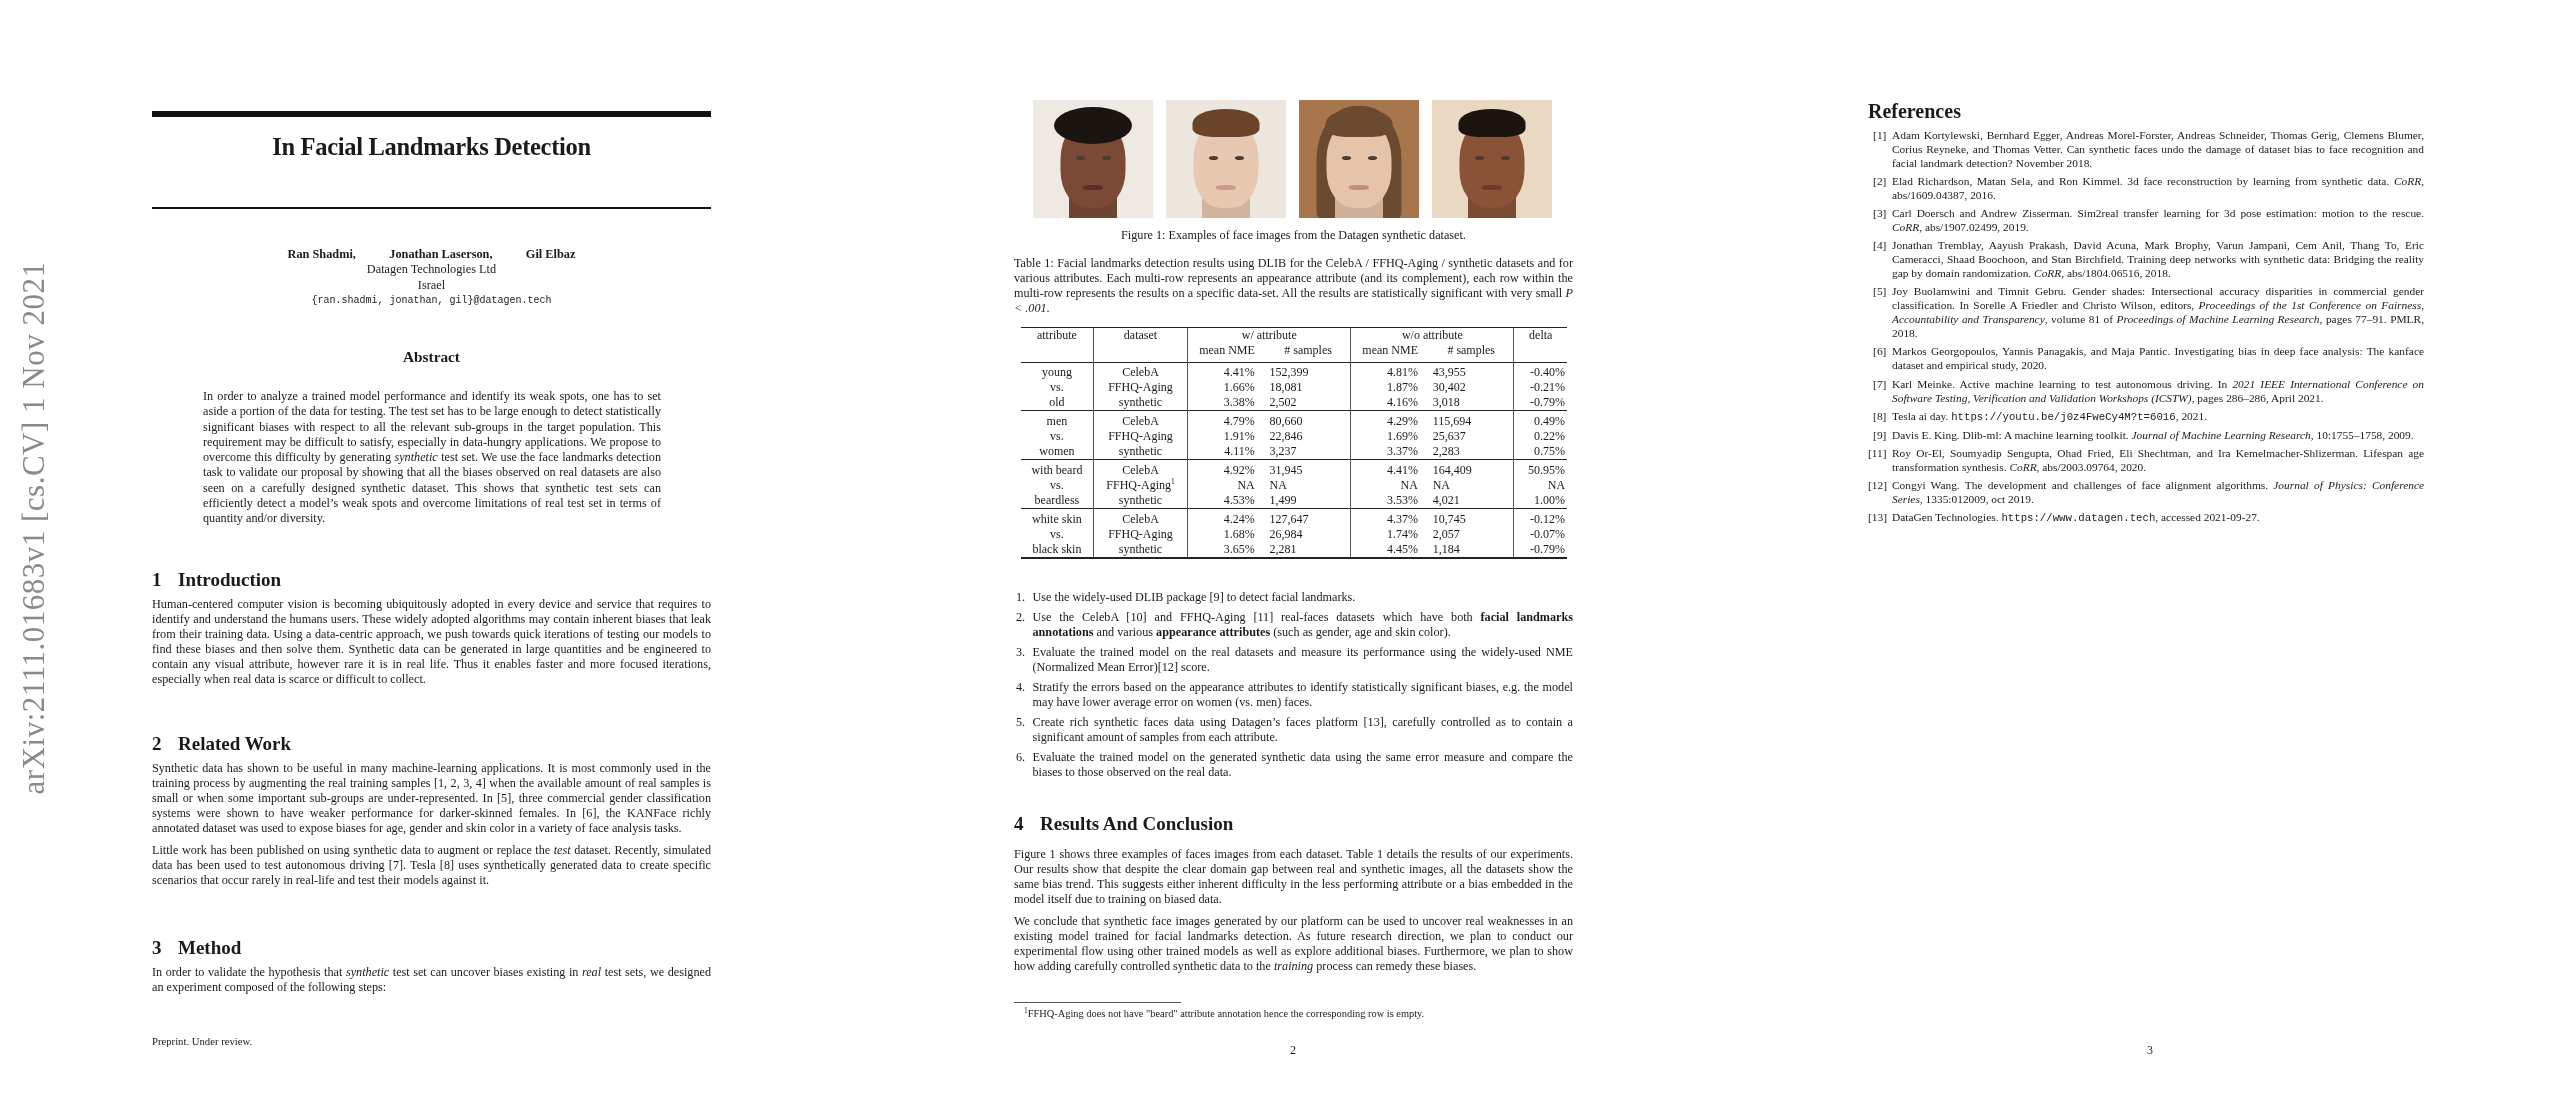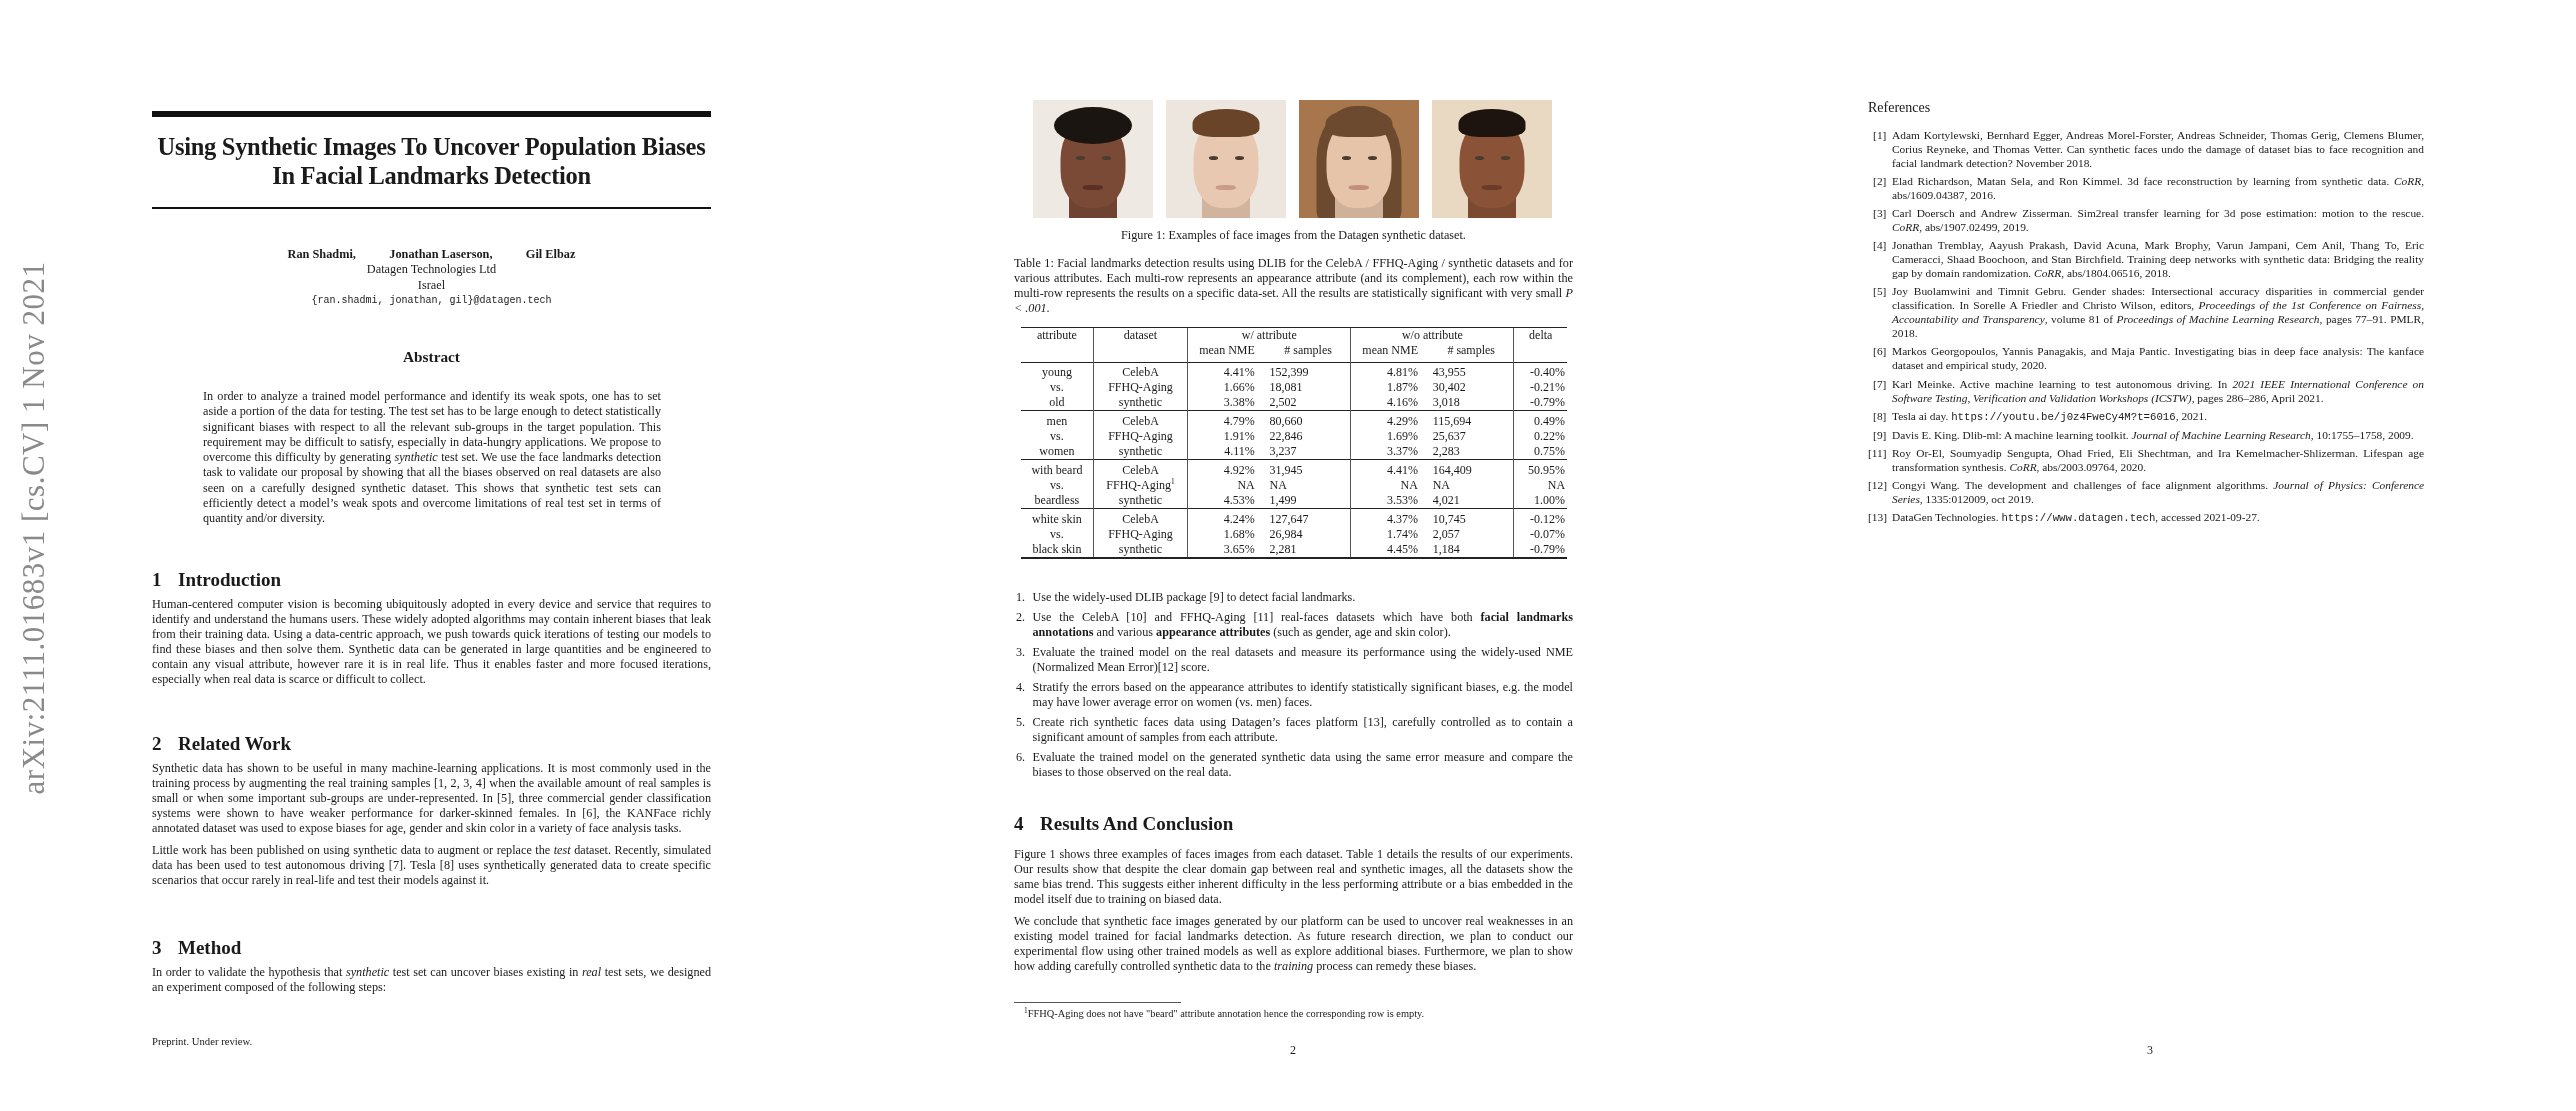--- a/index.html
+++ b/index.html
@@ -61,38 +61,37 @@
   ol.steps li { display: flex; margin-bottom: 5.1px; text-align: justify; }
   ol.steps li .n { width: 18.5px; flex: none; padding-left: 1.9px; }
   ol.steps li .t { flex: 1; }
   .sec4-h { position: absolute; left: 1014px; top: 813px; }
   .sec4 { top: 847px; }
   .fn-rule { position: absolute; left: 1014px; top: 1002px; width: 167px; height: 0.9px; background: #555; }
   .fn { position: absolute; left: 1024px; top: 1008px; font-size: 10.4px; }
   .pgnum { position: absolute; top: 1043px; font-size: 12px; }
 
   
-  .ref-h { position: absolute; left: 1868px; top: 100px; font-size: 14px; font-weight: normal; }
+  .ref-h { position: absolute; left: 1868px; top: 100px; font-size: 20px; font-weight: bold; }
   ol.refs { position: absolute; left: 1868px; width: 556px; top: 128px; list-style: none; font-size: 11.4px; line-height: 14px; }
   ol.refs li { display: flex; margin-bottom: 4.1px; text-align: justify; }
   ol.refs li .n { width: 24px; flex: none; text-align: right; padding-right: 5.6px; }
   ol.refs li .t { flex: 1; }
   ol.refs .mono { font-size: 10.7px; }
 </style>
 </head>
 <body>
 
 <div class="page p1">
   <div class="arxiv">
       <span>arXiv:2111.01683v1  [cs.CV]  1 Nov 2021</span>
     </div>
 
   <div class="rule-thick"></div>
   <div class="title">
-    <div>Using Synthetic Images To Uncover Population Biases</div>
     <div>In Facial Landmarks Detection</div>
   </div>
   <div class="rule-thin"></div>
 
   <div class="authors">
     <div class="names">
       <span>Ran Shadmi,</span><span>Jonathan Laserson,</span><span>Gil Elbaz</span>
     </div>
     <div>Datagen Technologies Ltd</div>
     <div>Israel</div>

